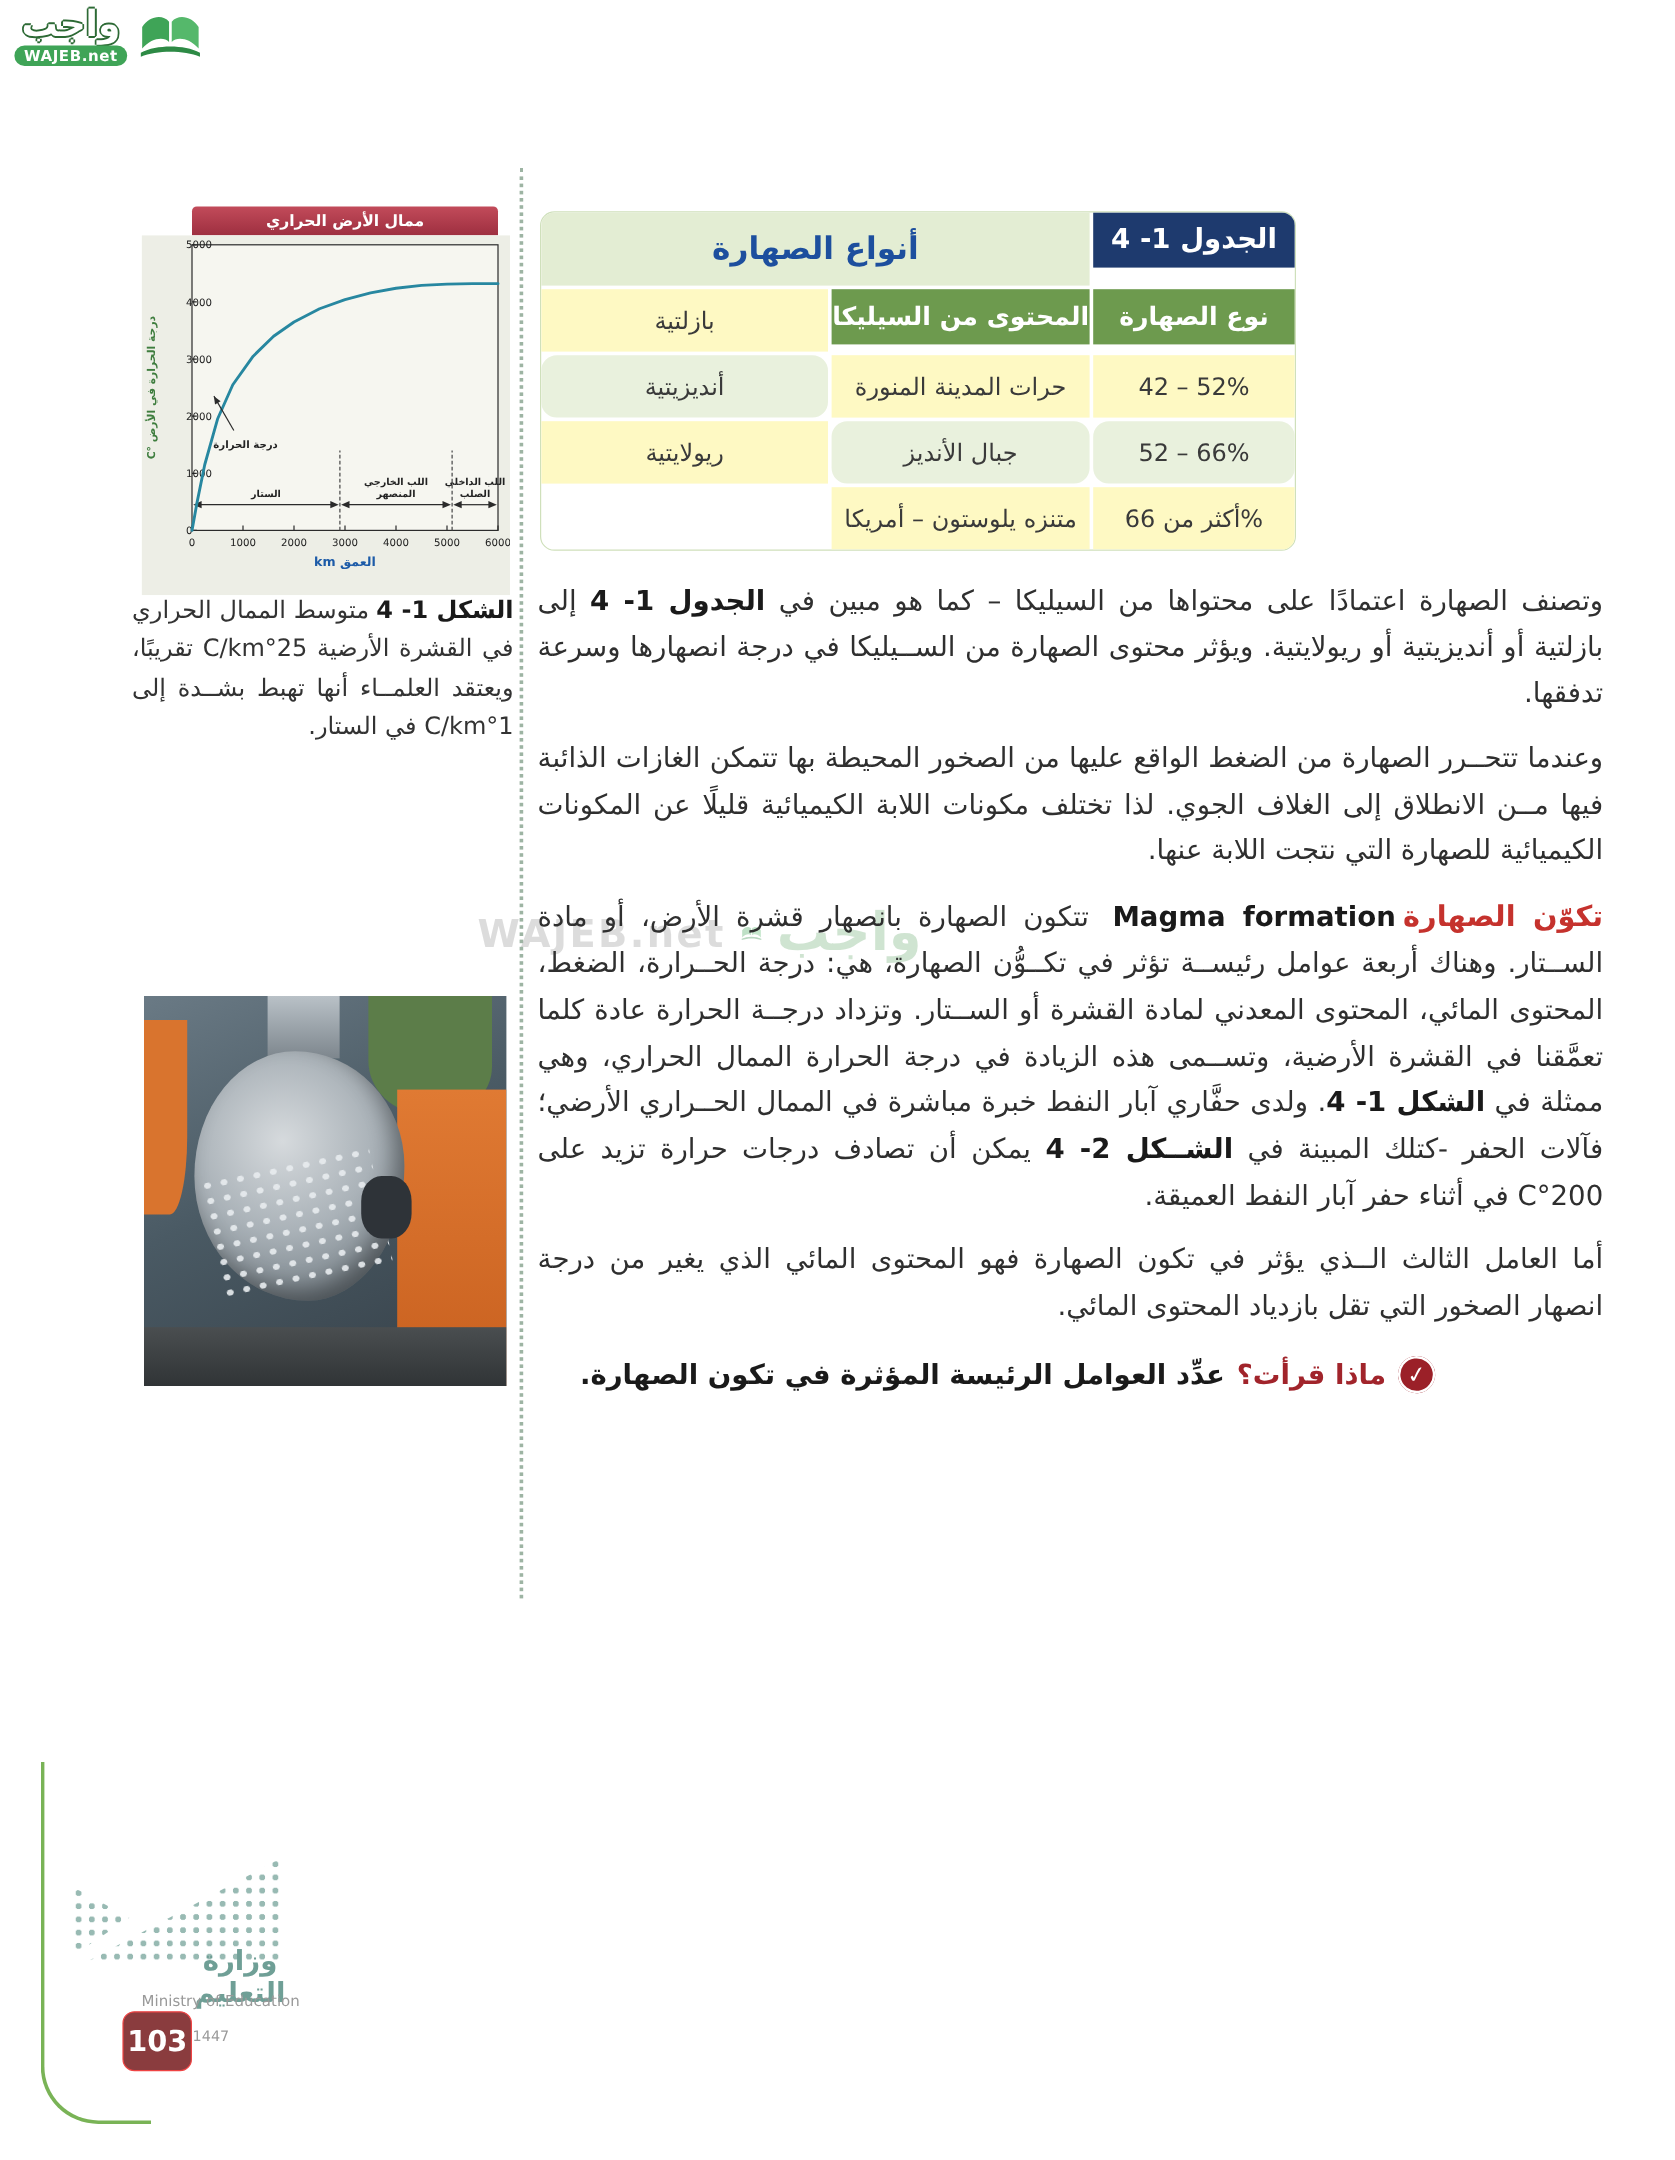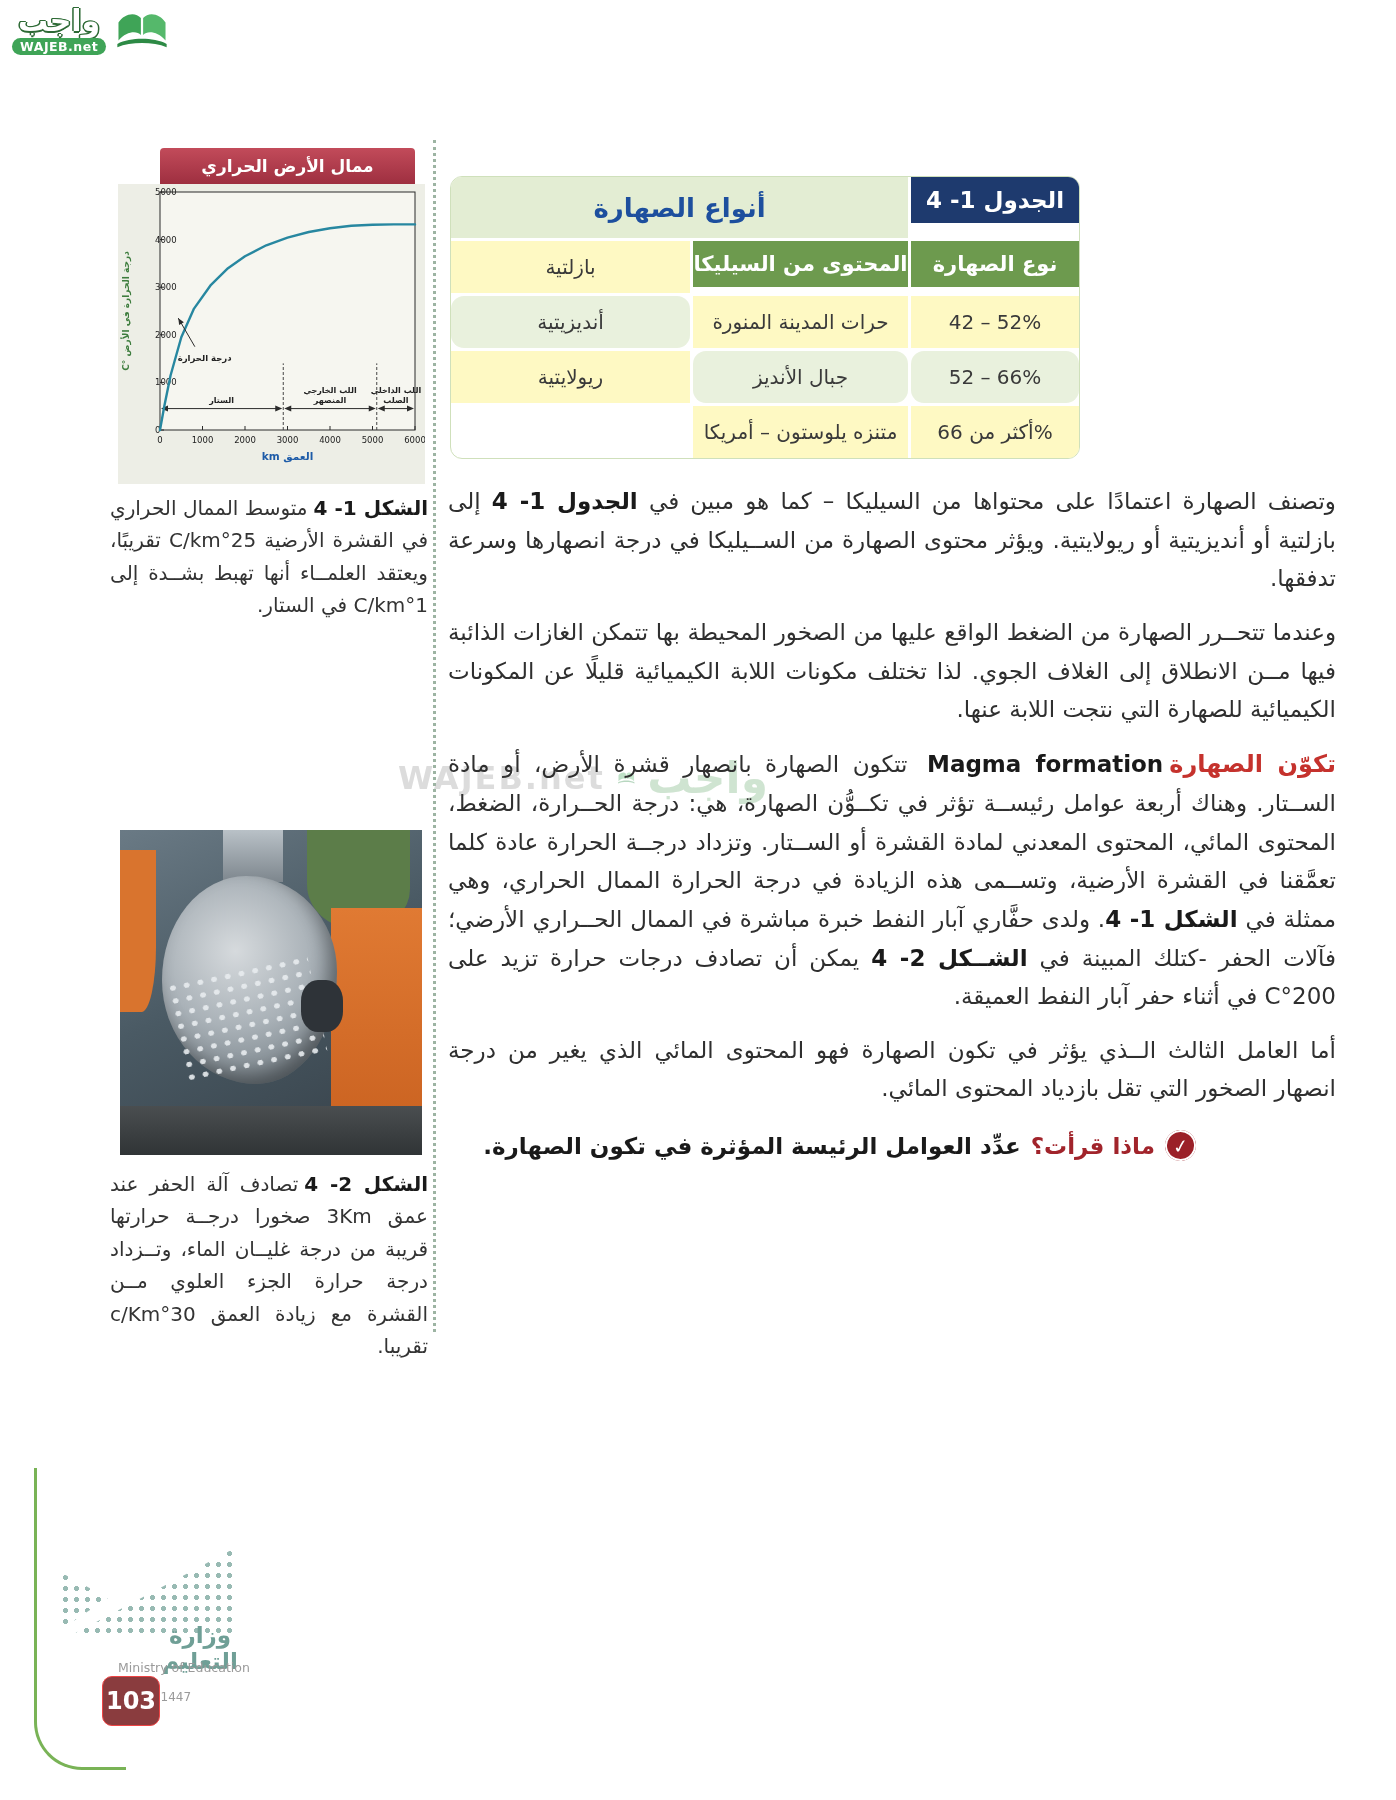--- a/index.html
+++ b/index.html
@@ -13,23 +13,23 @@
   .wl-ar { font-size:30px; font-weight:bold; color:#ffffff;
            text-shadow:-1.5px 0 #2d6a35,1.5px 0 #2d6a35,0 -1.5px #2d6a35,0 1.5px #2d6a35,-1px -1px #2d6a35,1px 1px #2d6a35; line-height:1; }
   .wl-net { background:#3fa457; color:#fff; font-size:12.5px; font-weight:bold; padding:1px 8px; border-radius:9px; letter-spacing:.5px; }
   .wl-book { display:block; }
 
   
   .col-divider { position:absolute; left:433px; top:140px; height:1192px; width:0; border-left:3px dotted #9db4a3; }
 
   
   .chart-block { position:absolute; left:118px; top:148px; width:307px; z-index:2; }
-  .chart-title { margin-left:42px; margin-right:10px; height:36px; background:linear-gradient(#c24b5a,#9e2f40);
-                 color:#fff; font-weight:bold; font-size:17px; display:flex; align-items:center; justify-content:center;
-                 border-radius:4px 4px 0 0; }
+  .chart-title { margin-left:42px; margin-right:10px; height:24px; background:linear-gradient(#c24b5a,#9e2f40);
+                 color:#fff; font-weight:bold; font-size:13px; display:flex; align-items:center; justify-content:center;
+                 border-radius:4px 4px 0 0;margin-top:24px; }
   #gradient-chart { display:block; }
 
   
   .caption { position:absolute; width:318px; font-size:20px; line-height:1.62; color:#333; text-align:justify; z-index:2; }
   .fig1-caption { left:110px; top:492px; }
   .fig2-caption { left:110px; top:1168px; }
   .cap-label { font-weight:bold; color:#1a1a1a; padding-left:6px; }
 
   
   .photo { position:absolute; left:120px; top:830px; width:302px; height:325px; overflow:hidden;
@@ -179,23 +179,20 @@
     <div class="ph-beam"></div>
     <div class="ph-shirt"></div>
     <div class="ph-orange"></div>
     <div class="ph-arm"></div>
     <div class="ph-bit"></div>
     <div class="ph-studs"></div>
     <div class="ph-glove"></div>
     <div class="ph-mud"></div>
   </div>
 
-  <div class="caption fig2-caption">
-    <span class="cap-label">الشكل 2- 4</span><span>تصادف آلة الحفر عند عمق 3Km صخورا درجــة حرارتها قريبة من درجة غليــان الماء، وتــزداد درجة حرارة الجزء العلوي مــن القشرة مع زيادة العمق 30°c/Km تقريبا.</span>
-  </div>
 
   <div class="magma-table">
     <div class="t-badge">الجدول 1- 4</div>
     <div class="t-title">أنواع الصهارة</div>
 
     <div class="t-h">نوع الصهارة</div>
     <div class="t-h">المحتوى من السيليكا</div>
 
     <div class="t-c row-odd">بازلتية</div>
     <div class="t-c row-odd ltr">42 – 52%</div>

